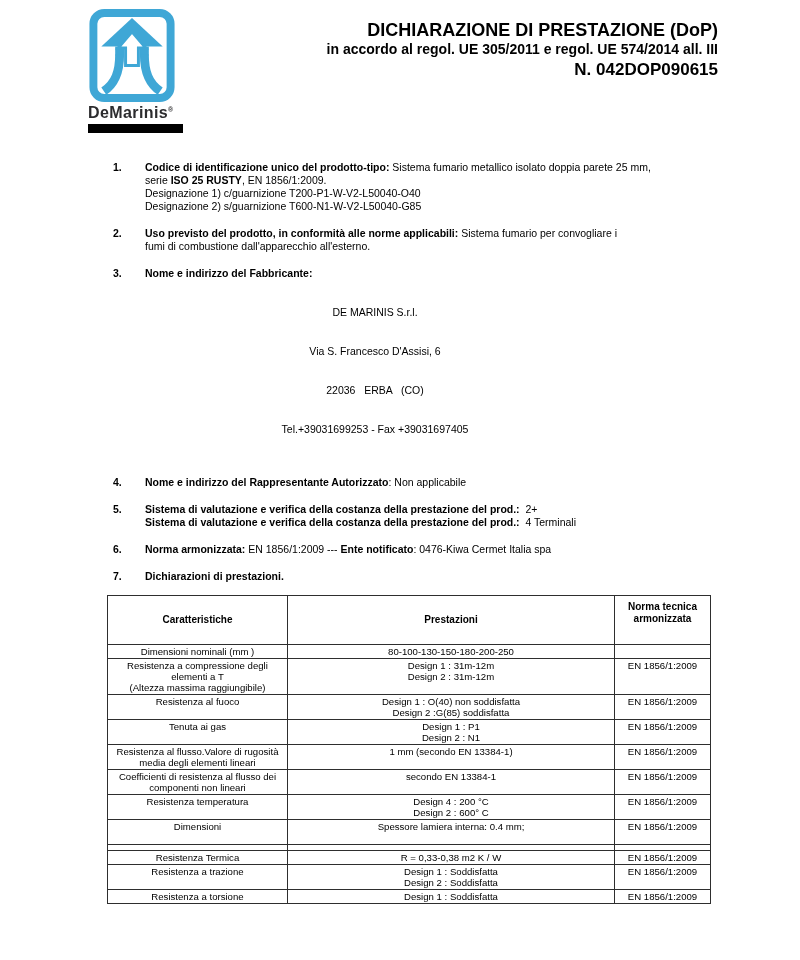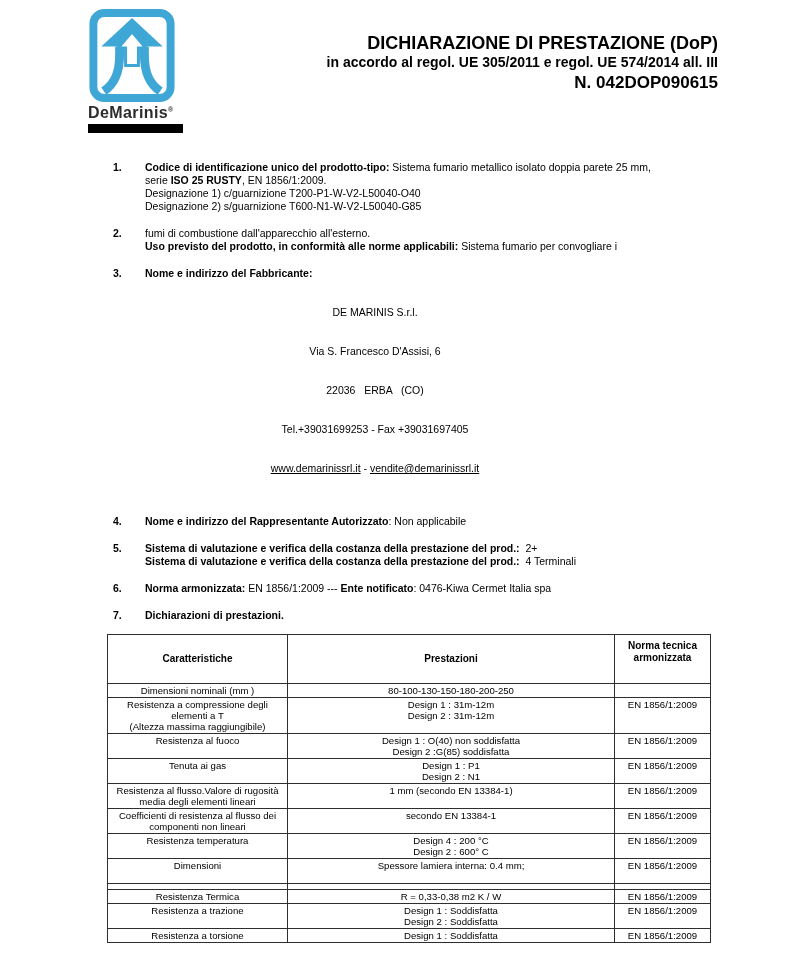--- a/index.html
+++ b/index.html
@@ -8,21 +8,21 @@
     position: relative; width: 800px; height: 960px; background: #ffffff;
     font-family: "Liberation Sans", sans-serif; color: #000; overflow: hidden;
   }
   
   .logo { position: absolute; left: 88px; top: 8px; width: 98px; }
   .logo svg { display: block; width: 88px; height: 95px; }
   .brand { font-size: 16px; font-weight: bold; color: #2c2c2e; letter-spacing: 0.4px; margin-top: 1px; white-space: nowrap; }
   .brand sup { font-size: 7px; vertical-align: super; }
   .brand-bar { width: 95px; height: 9px; background: #000; margin-top: 2px; }
   
-  .titleblock { position: absolute; top: 33px; right: 82px; text-align: right; }
+  .titleblock { position: absolute; top: 20px; right: 82px; text-align: right; }
   .doc-title { font-size: 18px; font-weight: bold; line-height: 21px; }
   .doc-subtitle { font-size: 14px; font-weight: bold; line-height: 16px; }
   .doc-number { font-size: 17px; font-weight: bold; line-height: 21px; margin-top: 2px; }
   
   .content { position: absolute; left: 113px; top: 161px; width: 594px; font-size: 10.5px; line-height: 13px; }
   .item { display: flex; margin-bottom: 14px; }
   .item .num { font-weight: bold; width: 21px; flex: none; }
   .item .body { flex: 1; margin-left: 11px; }
   b { font-weight: bold; }
   .pre { white-space: pre-wrap; }
@@ -82,35 +82,34 @@
         <div><b>Codice di identificazione unico del prodotto-tipo:</b><span> Sistema fumario metallico isolato doppia parete 25 mm,</span></div>
         <div><span>serie </span><b>ISO 25 RUSTY</b><span>, EN 1856/1:2009.</span></div>
         <div>Designazione 1) c/guarnizione T200-P1-W-V2-L50040-O40</div>
         <div>Designazione 2) s/guarnizione T600-N1-W-V2-L50040-G85</div>
       </div>
     </div>
 
     <div class="item">
       <span class="num">2.</span>
       <div class="body">
+        <div><b>Uso previsto del prodotto, in conformità alle norme applicabili:</b><span> Sistema fumario per convogliare i</span></div>
         <div>fumi di combustione dall'apparecchio all'esterno.</div>
-        <div><b>Uso previsto del prodotto, in conformità alle norme applicabili:</b><span> Sistema fumario per convogliare i</span></div>
       </div>
     </div>
 
     <div class="item">
       <span class="num">3.</span>
       <div class="body">
         <div><b>Nome e indirizzo del Fabbricante:</b></div>
         <div class="addr">
           <div>DE MARINIS S.r.l.</div>
           <div>Via S. Francesco D'Assisi, 6</div>
           <div>22036   ERBA   (CO)</div>
           <div>Tel.+39031699253 - Fax +39031697405</div>
-          <div><span class="u">www.demarinissrl.it</span><span> - </span><span class="u">vendite@demarinissrl.it</span></div>
         </div>
       </div>
     </div>
 
     <div class="item">
       <span class="num">4.</span>
       <div class="body">
         <div><b>Nome e indirizzo del Rappresentante Autorizzato</b><span>: Non applicabile</span></div>
       </div>
     </div>

